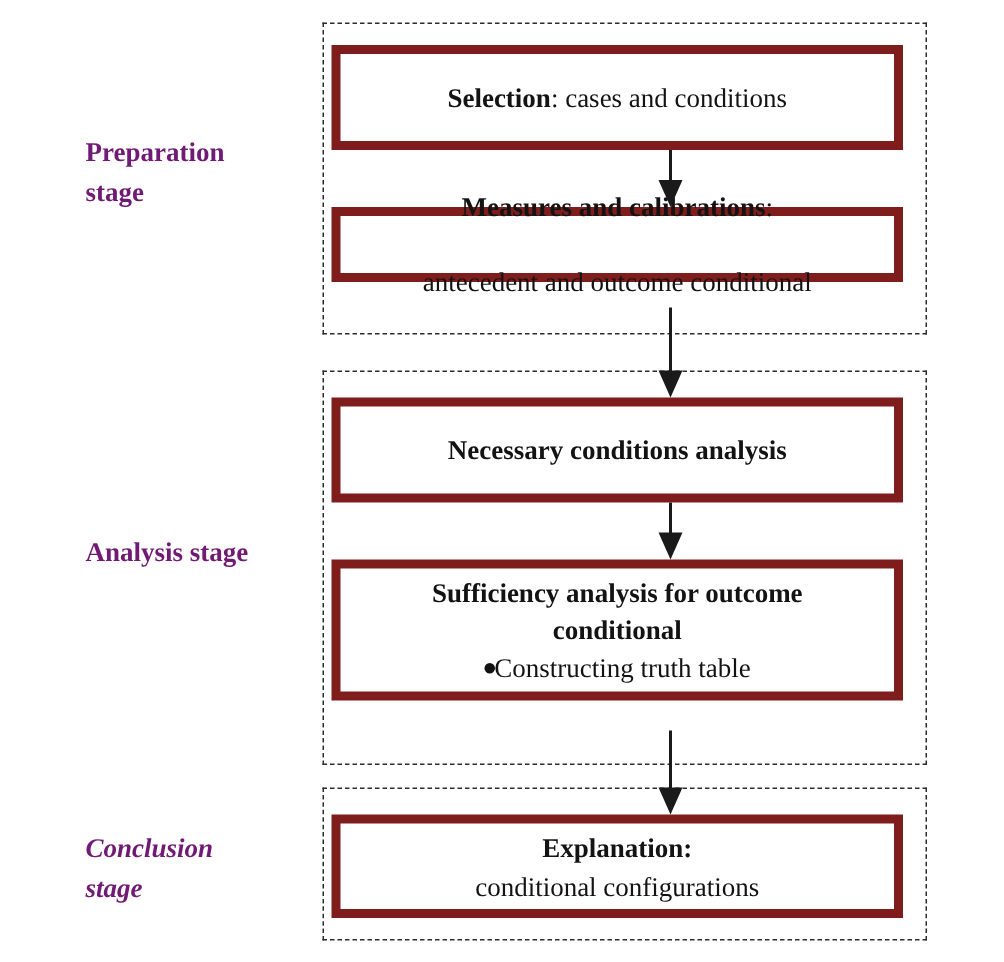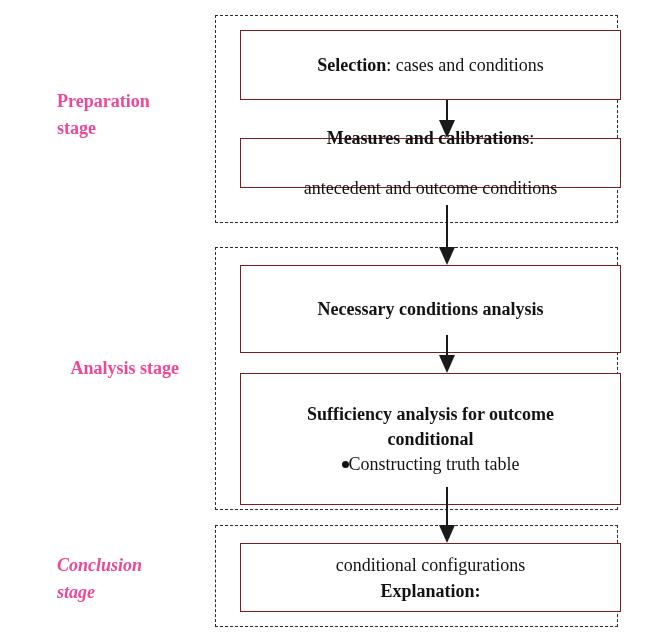--- a/index.html
+++ b/index.html
@@ -15,36 +15,36 @@
     color: #161616;
     overflow: hidden;
   }
   .stage-label {
     position: absolute;
     left: 57px;
     width: 122px;
     font-size: 18px;
     line-height: 27px;
     font-weight: bold;
-    color: #ec4899;
+    color: #701a75;
   }
   .stage-frame {
     position: absolute;
     left: 215px;
     width: 403px;
     border: 1.5px dashed #2c2c2c;
     box-sizing: border-box;
     background: transparent;
   }
   .node {
     position: absolute;
-    left: 240px;
+    left: 221px;
     width: 381px;
     box-sizing: border-box;
-    border: 1px solid #7f1d1d;
+    border: 6px solid #7f1d1d;
     background: #ffffff;
     display: flex;
     flex-direction: column;
     justify-content: center;
     align-items: center;
     text-align: center;
     font-size: 18px;
     line-height: 26px;
     color: #131313;
     z-index: 2;
@@ -89,53 +89,53 @@
     flex: none;
   }
 </style>
 </head>
 <body>
 
 <div class="canvas">
 
   <div class="stage-label" style="top: 88px;">Preparation stage</div>
 
-  <div class="stage-label" style="top: 355px; text-align: right;">Analysis stage</div>
+  <div class="stage-label" style="top: 355px;">Analysis stage</div>
 
   <div class="stage-label" style="top: 552px; font-style: italic;">Conclusion stage</div>
 
   <div class="stage-frame" style="top: 15px; height: 208px;"></div>
   <div class="stage-frame" style="top: 247px; height: 263px;"></div>
   <div class="stage-frame" style="top: 525px; height: 102px;"></div>
 
   <div class="node" style="top: 30px; height: 70px;">
     <div class="ln"><b>Selection</b><span>: cases and conditions</span></div>
   </div>
 
   <div class="node" style="top: 138px; height: 50px; gap: 24px;">
     <div class="ln"><b>Measures and calibrations</b><span>:</span></div>
-    <div class="ln">antecedent and outcome conditions</div>
+    <div class="ln">antecedent and outcome conditional</div>
   </div>
 
-  <div class="node" style="top: 265px; height: 88px;">
+  <div class="node" style="top: 265px; height: 70px;">
     <div class="ln"><b>Necessary conditions analysis</b></div>
   </div>
 
-  <div class="node node-sufficiency" style="top: 373px; height: 132px;">
+  <div class="node node-sufficiency" style="top: 373px; height: 94px;">
     <div class="ln"><b>Sufficiency analysis for outcome</b></div>
     <div class="ln"><b>conditional</b></div>
     <div class="bullet-row">
       <span class="dot"></span>
       <span>Constructing truth table</span>
     </div>
   </div>
 
   <div class="node" style="top: 543px; height: 69px;">
+    <div class="ln"><b>Explanation:</b></div>
     <div class="ln">conditional configurations</div>
-    <div class="ln"><b>Explanation:</b></div>
   </div>
 
   <div class="arrow" style="top: 100px; height: 38px;">
     <div class="arrow-line"></div>
     <div class="arrow-head"></div>
   </div>
 
   <div class="arrow" style="top: 205px; height: 60px;">
     <div class="arrow-line"></div>
     <div class="arrow-head"></div>

